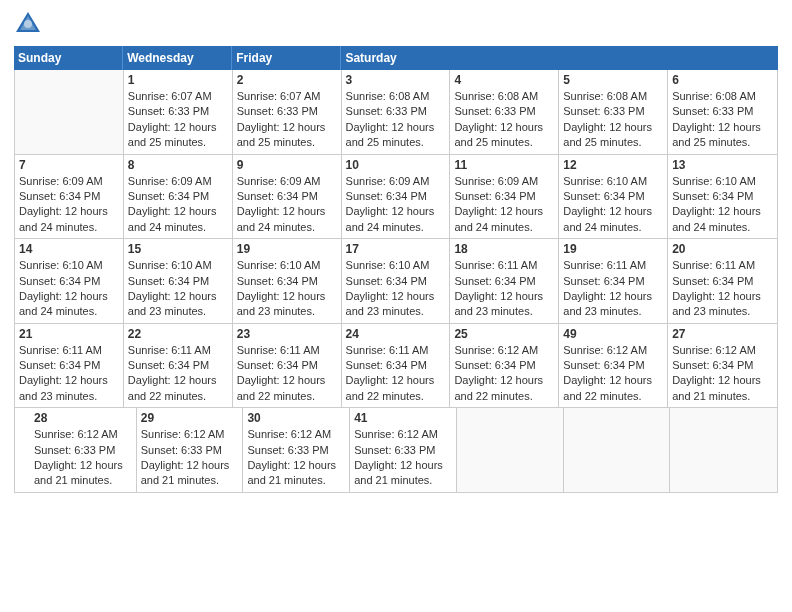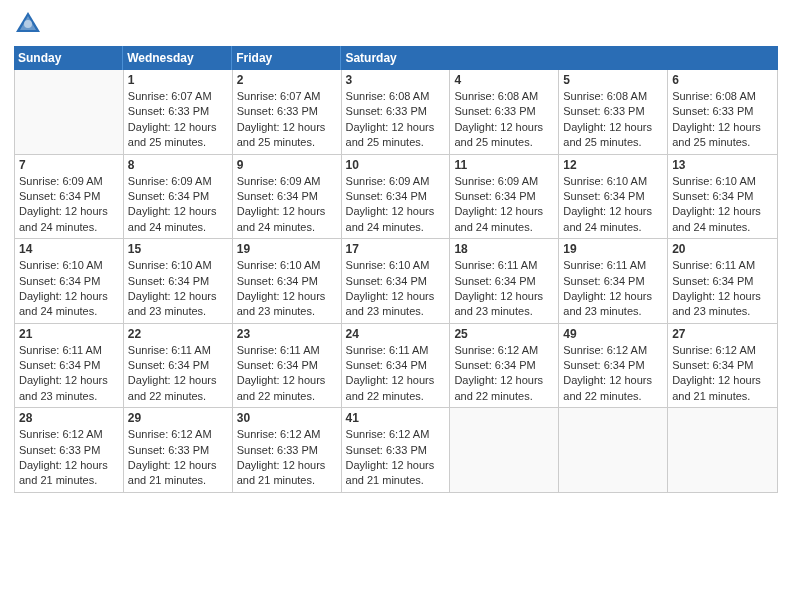--- a/index.html
+++ b/index.html
@@ -82,21 +82,21 @@
       flex: 1;
       display: flex;
       flex-direction: column;
     }
     .cal-week {
       display: grid;
       grid-template-columns: repeat(7, 1fr);
       flex: 1;
       border-bottom: 1px solid #ccc;
     }
-    .cal-week:last-child { border-bottom: none; }
+    .cal-week:last-child { border-bottom: none; margin-left: 15px; }
     .cal-cell {
       border-right: 1px solid #ccc;
       padding: 3px 4px;
       font-size: 9.5px;
       color: #333;
       vertical-align: top;
       min-height: 80px;
     }
     .cal-cell:last-child { border-right: none; }
     .cal-cell.empty { background: #f9f9f9; }

